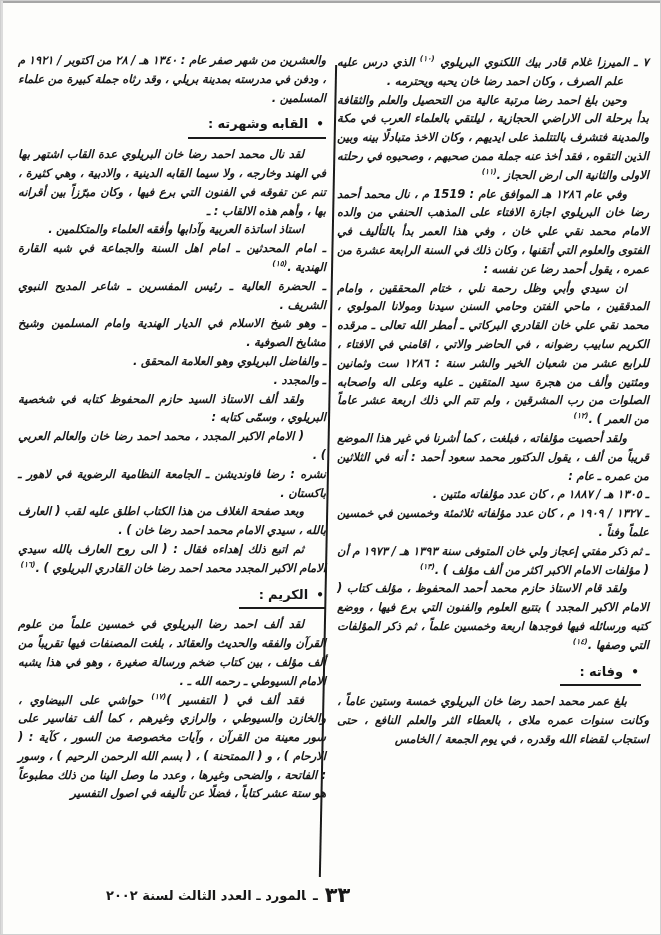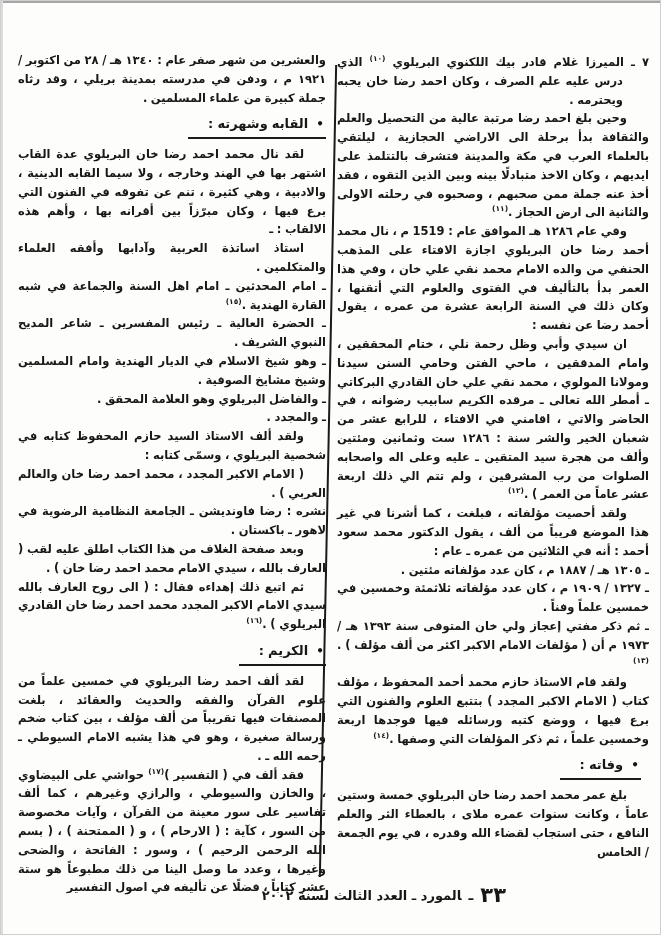--- a/index.html
+++ b/index.html
@@ -29,21 +29,21 @@
     width:312px;
     font-size:11.5px;
     line-height:18.8px;
     font-weight:bold;
     text-align:justify;
     text-justify:inter-word;
     word-spacing:-0.4px;
   }
   .col-right{right:11px;}
   .col-left{left:17px;top:50px;width:308px;}
-  .para{margin:0;padding:0;}
+  .para{margin:0;padding:0;font-style:italic;}
   .para.indent{text-indent:22px;}
   .para.numbered{padding-right:26px;text-indent:-26px;}
   sup{font-size:7.5px;line-height:0;}
   .hdr{
     margin:8px 0 6px 0;
     font-size:13px;
     text-indent:0;
   }
   .col-left .hdr{}
   .col-right .hdr{margin-right:8px;}
@@ -56,21 +56,21 @@
   .divider{
     position:absolute;
     top:64px;left:326px;
     width:2px;height:812px;
     background:#1a1a1a;
     transform:rotate(1.15deg);
   }
   .footer{
     position:absolute;
     top:882px;left:105px;width:400px;
-    text-align:right;
+    text-align:left;
     direction:rtl;
     font-weight:bold;
     white-space:nowrap;
   }
   .footer .num{font-size:21px;vertical-align:-2px;}
   .footer .sep{font-size:14px;margin:0 7px;}
   .footer .jrn{font-size:13px;}
 </style>
 </head>
 <body>

